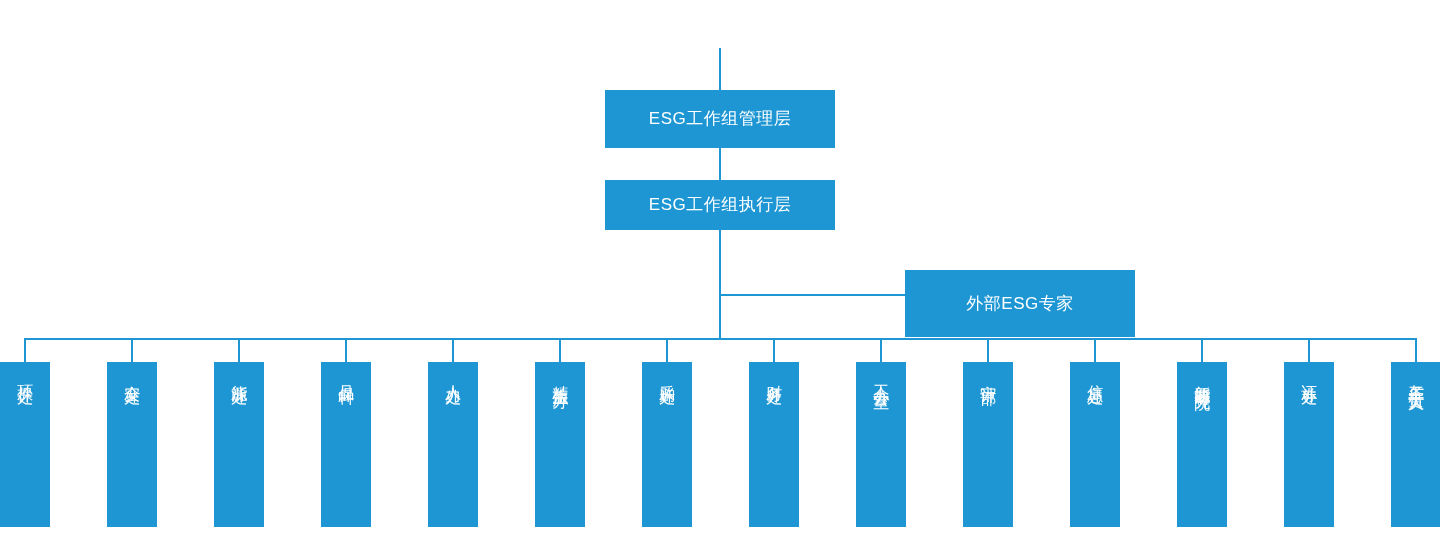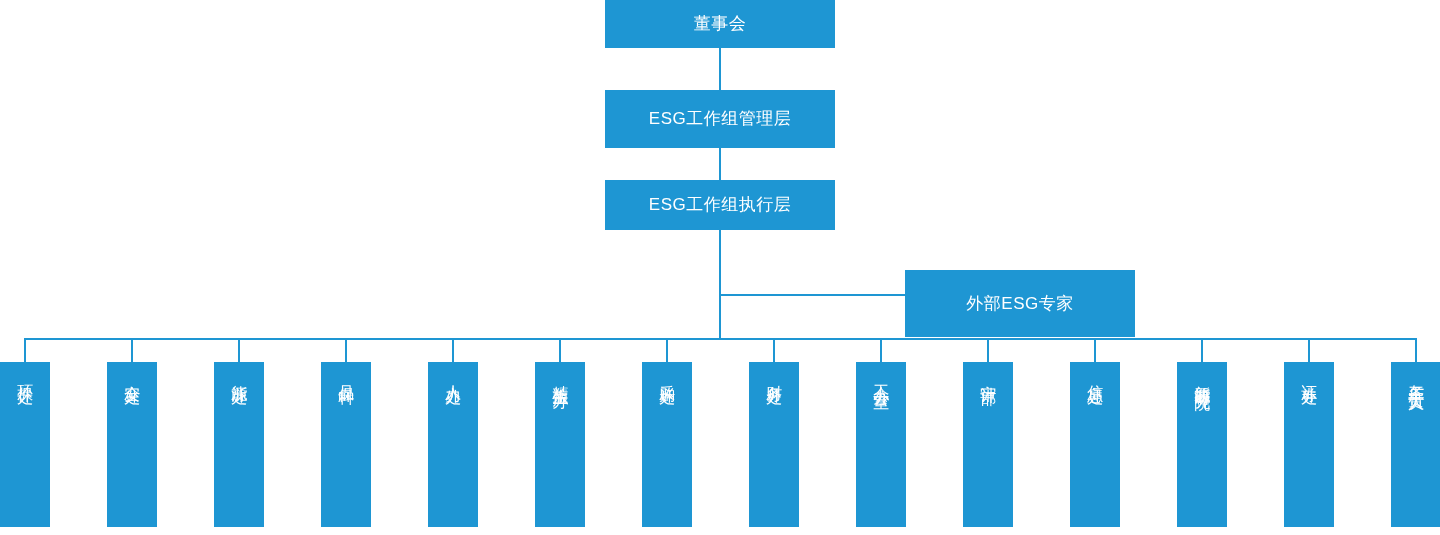--- a/index.html
+++ b/index.html
@@ -95,23 +95,20 @@
   <div class="line v" style="left:559px;  top:338px; height:24px;"></div>
   <div class="line v" style="left:666px;  top:338px; height:24px;"></div>
   <div class="line v" style="left:773px;  top:338px; height:24px;"></div>
   <div class="line v" style="left:880px;  top:338px; height:24px;"></div>
   <div class="line v" style="left:987px;  top:338px; height:24px;"></div>
   <div class="line v" style="left:1094px; top:338px; height:24px;"></div>
   <div class="line v" style="left:1201px; top:338px; height:24px;"></div>
   <div class="line v" style="left:1308px; top:338px; height:24px;"></div>
   <div class="line v" style="left:1415px; top:338px; height:24px;"></div>
 
-  <div class="node wide n-board">
-    <span>董事会</span>
-  </div>
 
   <div class="node wide n-mgmt">
     <span>ESG工作组管理层</span>
   </div>
 
   <div class="node wide n-exec">
     <span>ESG工作组执行层</span>
   </div>
 
   <div class="node wide n-expert">

